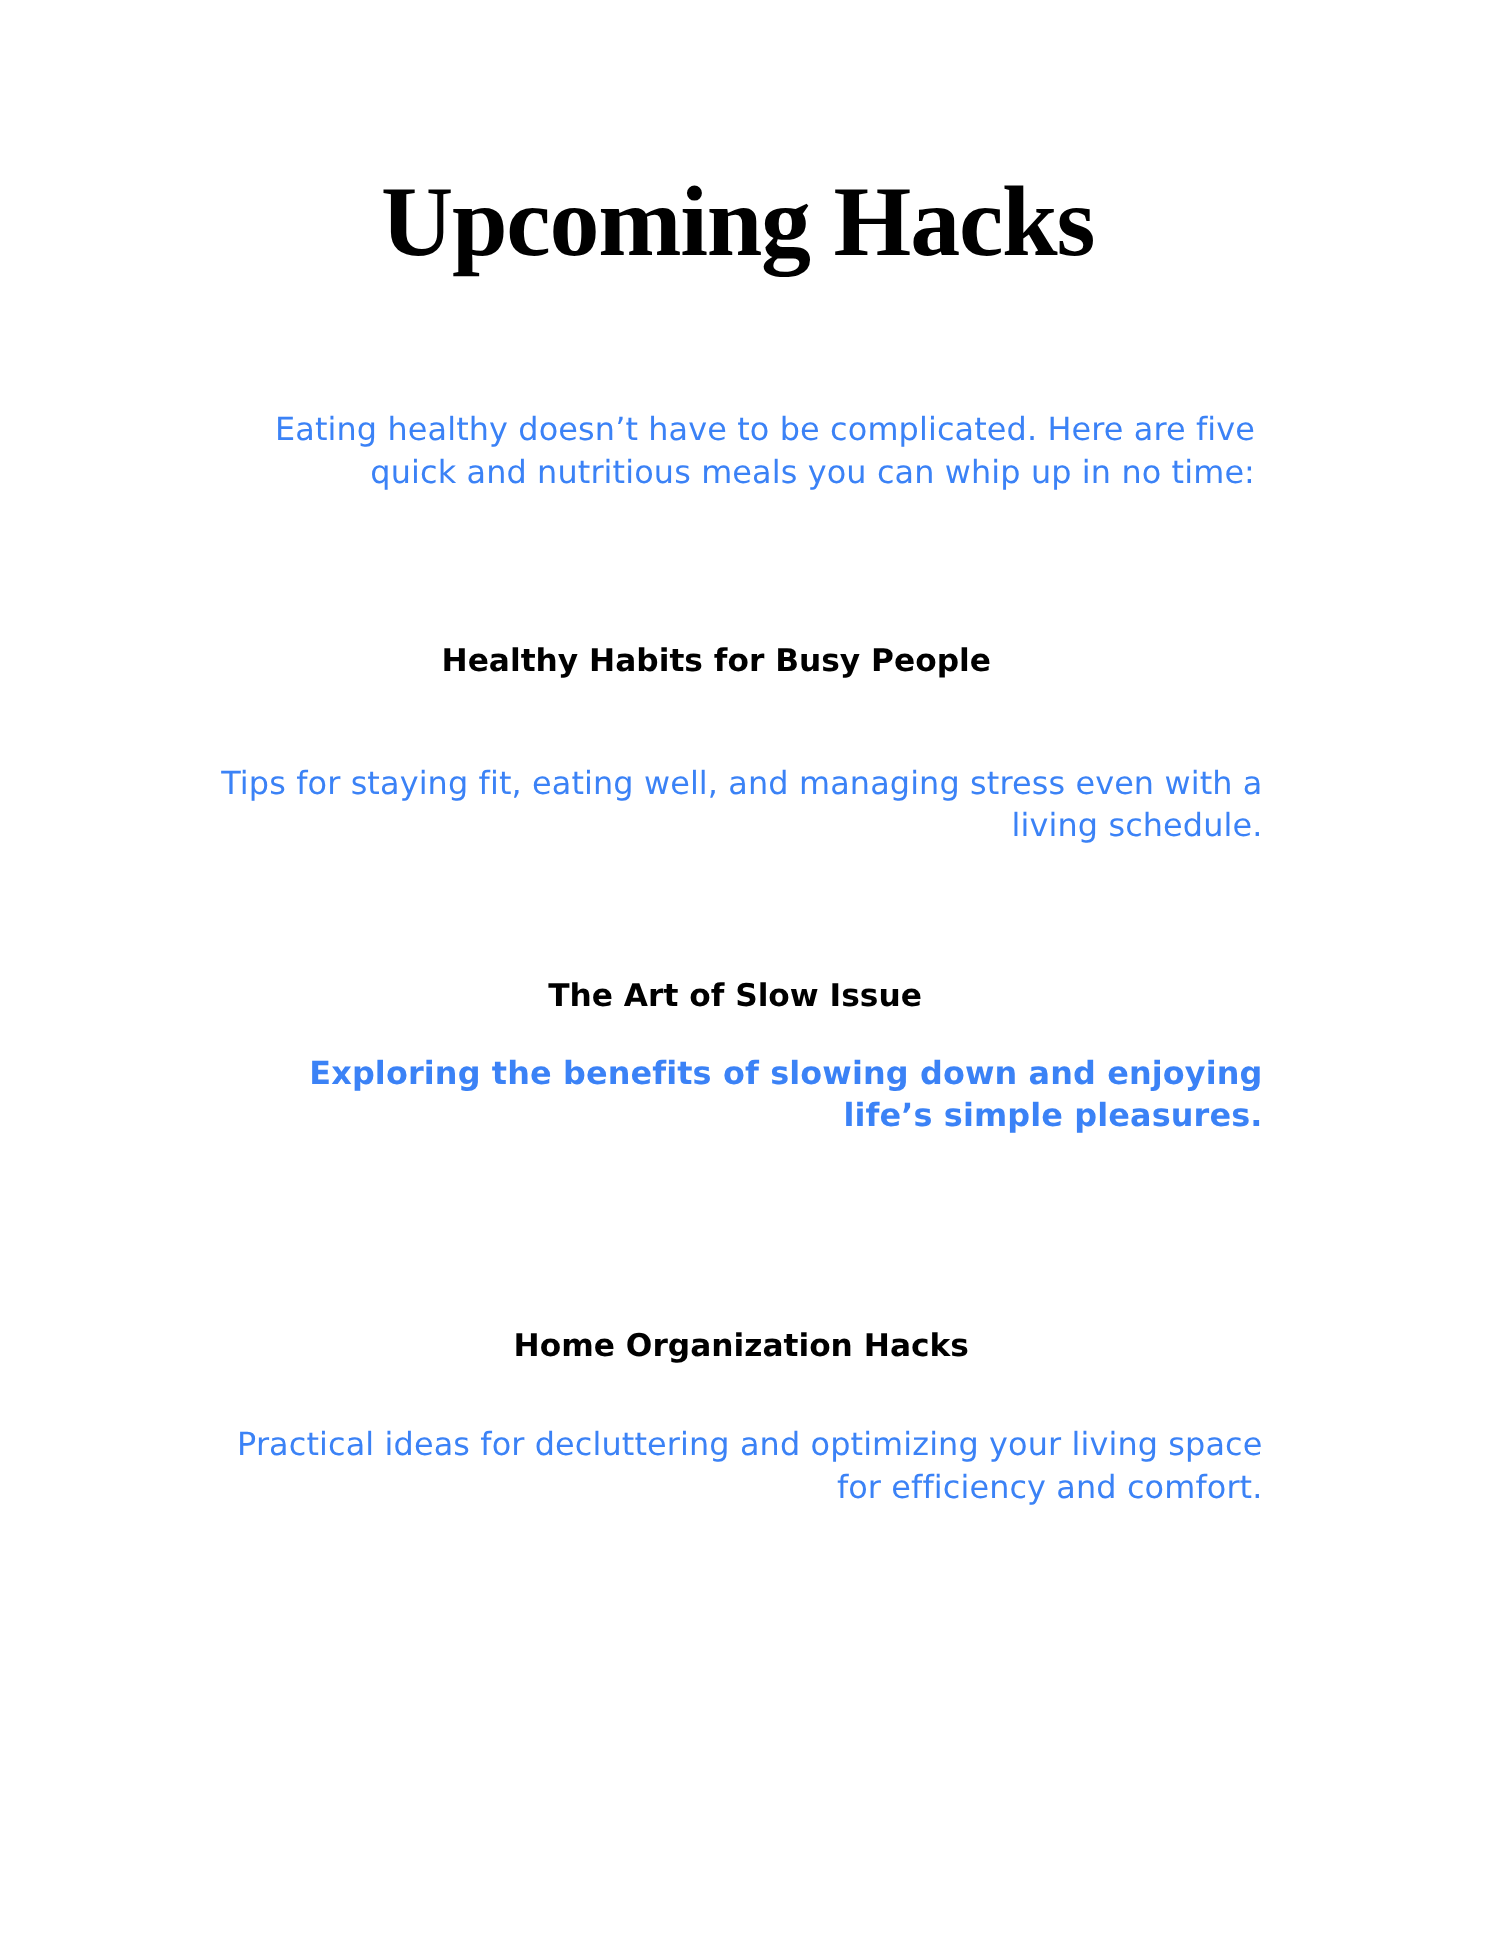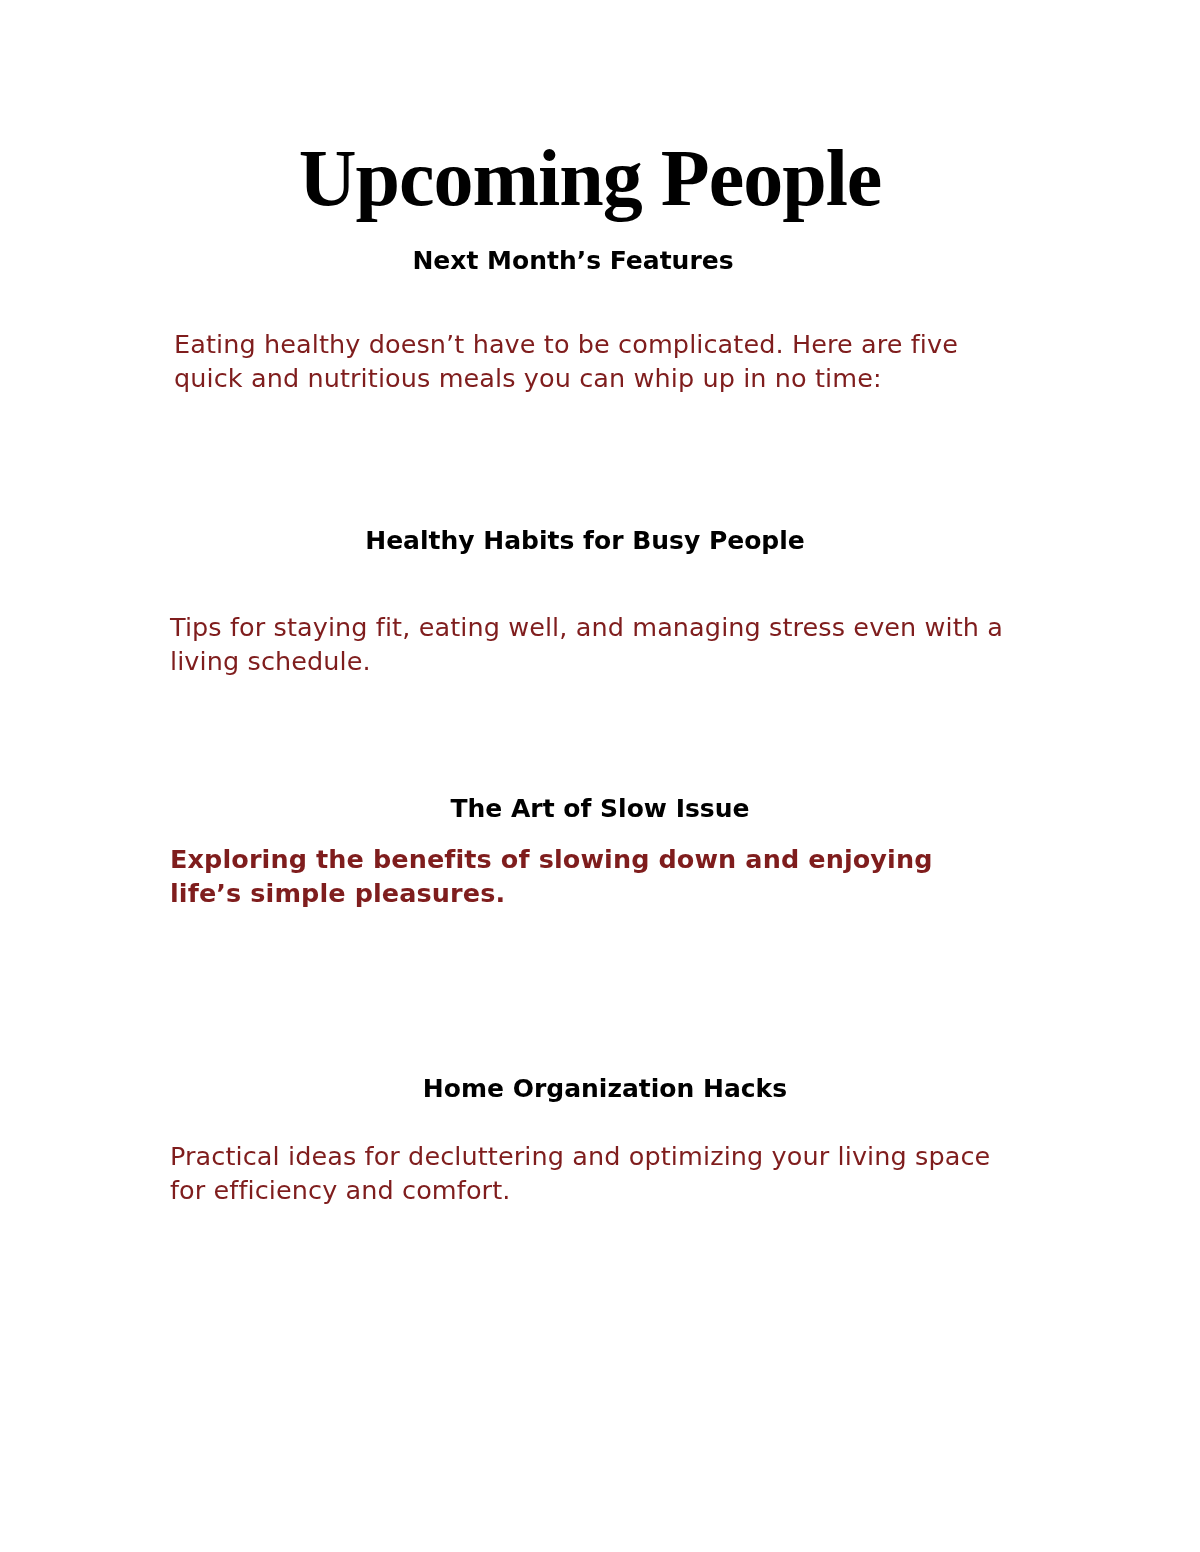--- a/index.html
+++ b/index.html
@@ -48,49 +48,48 @@
       margin: 0;
     }
     .heading {
       position: absolute;
       left: 0;
       text-align: center;
       font-family: "DejaVu Sans", "Liberation Sans", sans-serif;
       font-weight: bold;
       font-size: 25px;
       line-height: 34px;
-      margin: 12px;
+      margin: 0;
     }
     .para {
       position: absolute;
       left: 170px;
       width: 840px;
-      text-align: left;
+      text-align: right;
       font-family: "DejaVu Sans", "Liberation Sans", sans-serif;
       font-weight: normal;
       font-size: 25.5px;
       line-height: 34px;
       margin: 0;
-      color: #7f1d1d;
+      color: #3b82f6;
       letter-spacing: 0.1px;
     }
     #intro { top: 327px; width: 830px; left: 174px; }
     #h1 { top: 512px; width: 1146px; }
     #p1 { top: 610px; }
     #h2 { top: 780px; width: 1176px; }
     #p2 { top: 842px; font-weight: bold; }
     #h3 { top: 1060px; width: 1146px; padding-left: 20px; }
     #p3 { top: 1139px; }
   </style>
 </head>
 <body>
 
 <div class="page">
-  <h1 class="title">Upcoming People</h1>
-  <h2 class="subtitle">Next Month’s Features</h2>
+  <h1 class="title">Upcoming Hacks</h1>
 
   <p class="para" id="intro">Eating healthy doesn’t have to be complicated. Here are five quick and nutritious meals you can whip up in no time:</p>
 
   <section>
     <h3 class="heading" id="h1">Healthy Habits for Busy People</h3>
     <p class="para" id="p1">Tips for staying fit, eating well, and managing stress even with a living schedule.</p>
   </section>
 
   <section>
     <h3 class="heading" id="h2">The Art of Slow Issue</h3>

